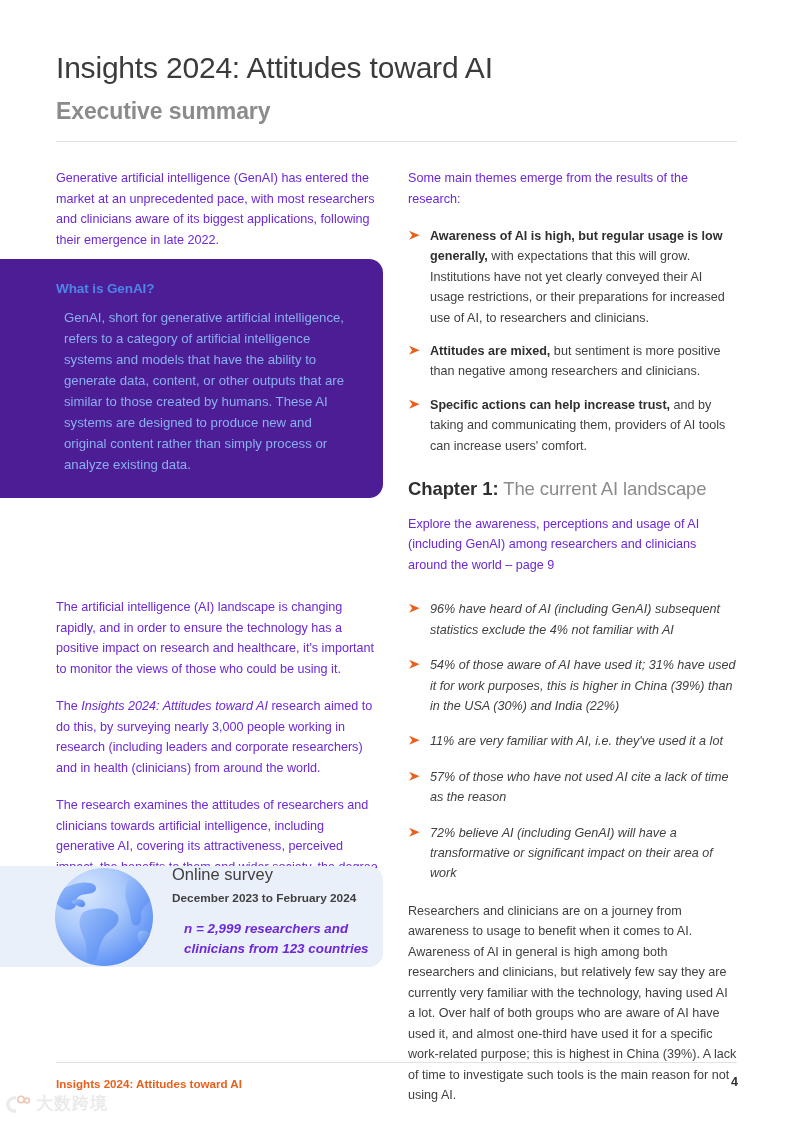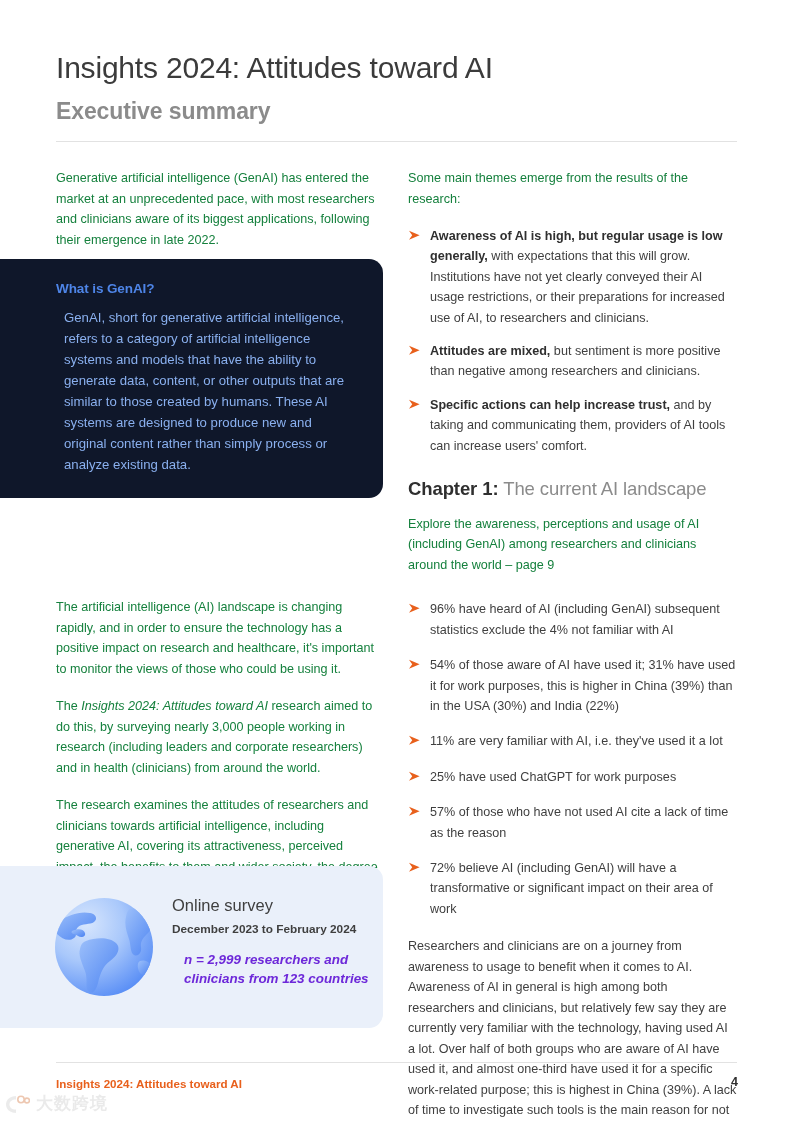--- a/index.html
+++ b/index.html
@@ -66,33 +66,33 @@
     position: absolute;
     left: 408px;
     top: 168px;
     width: 329px;
   }
 
   p.body-text {
     margin: 0 0 17px 0;
     font-size: 12.6px;
     line-height: 1.63;
-    color: #15803d;
+    color: #6d28d9;
   }
   p.body-text.tight { margin-bottom: 0; }
   .ital { font-style: italic; }
 
   
   .genai-box {
     position: absolute;
     left: 0;
     top: 259px;
     width: 383px;
     height: 239px;
-    background: #0f172a;
+    background: #4c1d95;
     border-top-right-radius: 14px;
     border-bottom-right-radius: 14px;
     box-sizing: border-box;
     padding: 22px 26px 0 56px;
   }
   .genai-title {
     margin: 0 0 12px 0;
     font-size: 13.5px;
     font-weight: 700;
     color: #4e85e8;
@@ -104,21 +104,21 @@
     line-height: 1.59;
     color: #8ab0ef;
   }
 
   
   .survey-box {
     position: absolute;
     left: 0;
     top: 866px;
     width: 383px;
-    height: 162px;
+    height: 101px;
     background: #eaf0fa;
     border-top-right-radius: 14px;
     border-bottom-right-radius: 14px;
     display: flex;
     align-items: center;
     box-sizing: border-box;
     padding-left: 52px;
   }
   .globe {
     width: 104px;
@@ -185,21 +185,21 @@
     font-size: 18.5px;
     font-weight: 400;
     color: #8b8b8b;
     letter-spacing: -0.1px;
   }
   .chapter-head .ch-num {
     font-weight: 700;
     color: #2f2f2f;
   }
 
-  .stats-list { margin-top: 24px; }
+  .stats-list { margin-top: 24px; font-style: italic; }
   .stats-list li { margin-bottom: 15px; }
 
   .closing-para {
     margin: 17px 0 0 0;
     font-size: 12.6px;
     line-height: 1.63;
     color: #3f3f3f;
   }
 
   
@@ -373,28 +373,20 @@
             </svg>
         </span>
         <span>11% are very familiar with AI, i.e. they've used it a lot</span>
       </li>
       <li>
         <span class="arrow-icon">
           <svg width="13" height="13" viewBox="0 0 13 13" aria-hidden="true">
               <path d="M1 1.8 L11.6 6.3 L1 10.8 L4.2 6.3 Z" fill="#e8601c"></path>
             </svg>
         </span>
-        <span>25% have used ChatGPT for work purposes</span>
-      </li>
-      <li>
-        <span class="arrow-icon">
-          <svg width="13" height="13" viewBox="0 0 13 13" aria-hidden="true">
-              <path d="M1 1.8 L11.6 6.3 L1 10.8 L4.2 6.3 Z" fill="#e8601c"></path>
-            </svg>
-        </span>
         <span>57% of those who have not used AI cite a lack of time as the reason</span>
       </li>
       <li>
         <span class="arrow-icon">
           <svg width="13" height="13" viewBox="0 0 13 13" aria-hidden="true">
               <path d="M1 1.8 L11.6 6.3 L1 10.8 L4.2 6.3 Z" fill="#e8601c"></path>
             </svg>
         </span>
         <span>72% believe AI (including GenAI) will have a transformative or significant impact on their area of work</span>
       </li>

